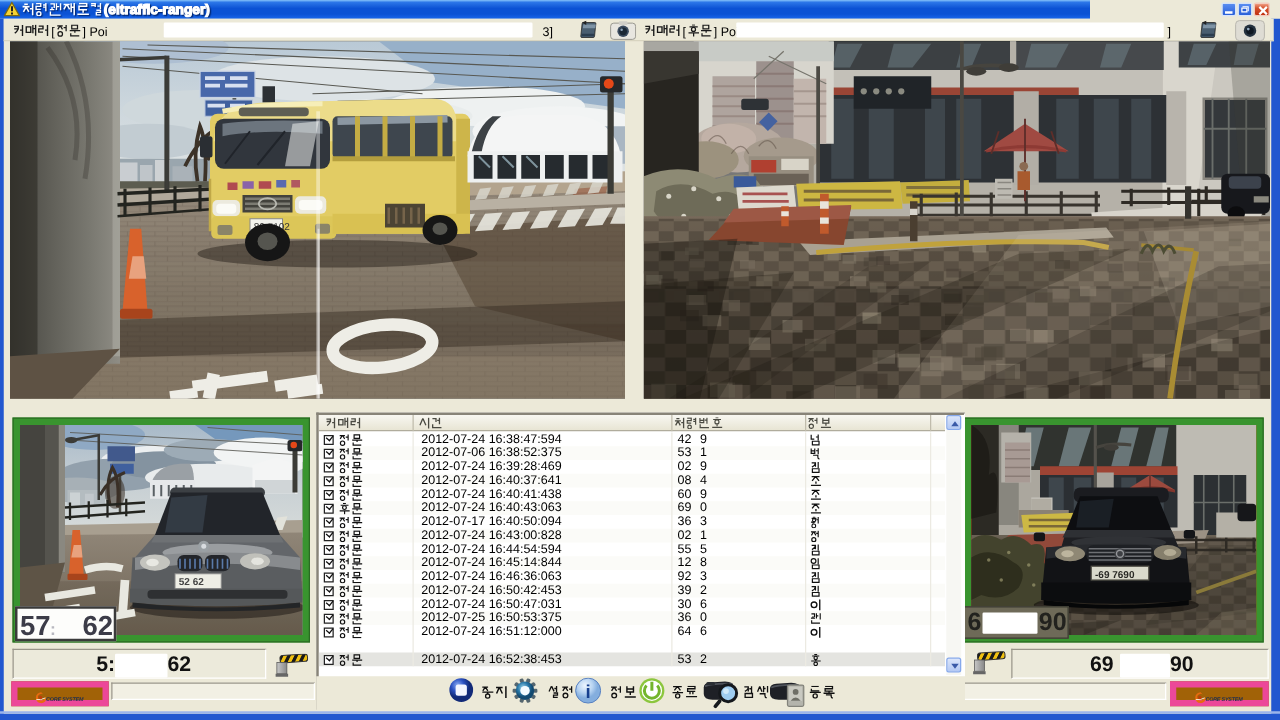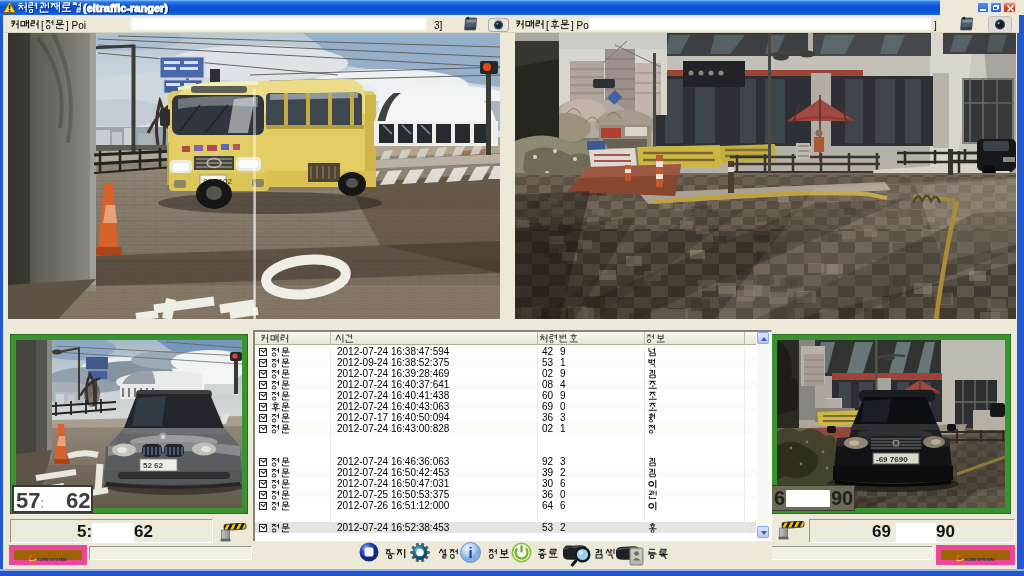--- a/index.html
+++ b/index.html
@@ -1,18 +1,18 @@
 <!DOCTYPE html>
 <html><head><meta charset="utf-8">
 <style>
 *{margin:0;padding:0;box-sizing:border-box}
 html,body{width:1024px;height:576px;overflow:hidden;background:#ece9d8;font-family:"Liberation Sans",sans-serif}
 #win{position:absolute;left:0;top:0;width:1024px;height:576px;background:#ece9d8}
 .abs{position:absolute}
-#tbar{left:0;top:0;width:940px;height:15px;background:linear-gradient(#86c4fa 0%,#2c77e8 12%,#0b52d4 45%,#0b52d4 75%,#1a66ea 100%)}
+#tbar{left:0;top:0;width:872px;height:15px;background:linear-gradient(#86c4fa 0%,#2c77e8 12%,#0b52d4 45%,#0b52d4 75%,#1a66ea 100%)}
 #brd-l{left:0;top:15px;width:3px;height:557px;background:#2257cf}
 #brd-r{left:1017px;top:15px;width:7px;height:557px;background:#2257cf}
 #brd-b{left:0;top:571px;width:1024px;height:5px;background:#2257cf}
 #brd-b2{left:0;top:569px;width:1024px;height:2px;background:#9ab4ea}
 #toolbar{left:3px;top:15px;width:1016px;height:18px;background:#ece9d8;border-bottom:1px solid #d8d4c0}
 .censor{background:#fff;border-radius:1px}
 .sunk{border-top:1px solid #9a968a;border-left:1px solid #9a968a;border-bottom:1px solid #fff;border-right:1px solid #fff}
 #photoL{left:8px;top:33px;width:492px;height:286px;background:#777}
 #photoR{left:515px;top:33px;width:501px;height:286px;background:#777}
 .gframe{background:#39942f;border:1px solid #2a6b22}
@@ -1097,21 +1097,21 @@
         <svg class="abs" style="left:393px;top:1px" width="12" height="10" viewBox="0 0 12 10" stroke="#111">
           <use href="#h_nam" width="9.5" height="9.5" x="0" y="0.3"></use>
         </svg>
       </div>
       <div class="trow" style="top:25.0px;background:#fbfbf8;">
         <span class="cb"></span>
         <svg class="abs" style="left:16px;top:1px" width="21" height="10" viewBox="0 0 21 10" stroke="#111">
           <use href="#h_jeong" width="9.5" height="9.5" x="0" y="0.3"></use>
           <use href="#h_mun" width="9.5" height="9.5" x="10" y="0.3"></use>
         </svg>
-        <span class="t" style="left:82px">2012-09-24 16:38:52:375</span>
+        <span class="t" style="left:82px">2012-07-06 16:38:52:375</span>
         <span class="t" style="left:287px">53</span>
         <span class="t" style="left:305px">1</span>
         <svg class="abs" style="left:393px;top:1px" width="12" height="10" viewBox="0 0 12 10" stroke="#111">
           <use href="#h_bak" width="9.5" height="9.5" x="0" y="0.3"></use>
         </svg>
       </div>
       <div class="trow" style="top:36.0px;">
         <span class="cb"></span>
         <svg class="abs" style="left:16px;top:1px" width="21" height="10" viewBox="0 0 21 10" stroke="#111">
           <use href="#h_jeong" width="9.5" height="9.5" x="0" y="0.3"></use>
@@ -1182,20 +1182,46 @@
           <use href="#h_jeong" width="9.5" height="9.5" x="0" y="0.3"></use>
           <use href="#h_mun" width="9.5" height="9.5" x="10" y="0.3"></use>
         </svg>
         <span class="t" style="left:82px">2012-07-24 16:43:00:828</span>
         <span class="t" style="left:287px">02</span>
         <span class="t" style="left:305px">1</span>
         <svg class="abs" style="left:393px;top:1px" width="12" height="10" viewBox="0 0 12 10" stroke="#111">
           <use href="#h_jang" width="9.5" height="9.5" x="0" y="0.3"></use>
         </svg>
       </div>
+      <div class="trow" style="top:102.0px;">
+        <span class="cb"></span>
+        <svg class="abs" style="left:16px;top:1px" width="21" height="10" viewBox="0 0 21 10" stroke="#111">
+          <use href="#h_jeong" width="9.5" height="9.5" x="0" y="0.3"></use>
+          <use href="#h_mun" width="9.5" height="9.5" x="10" y="0.3"></use>
+        </svg>
+        <span class="t" style="left:82px">2012-07-24 16:44:54:594</span>
+        <span class="t" style="left:287px">55</span>
+        <span class="t" style="left:305px">5</span>
+        <svg class="abs" style="left:393px;top:1px" width="12" height="10" viewBox="0 0 12 10" stroke="#111">
+          <use href="#h_kim" width="9.5" height="9.5" x="0" y="0.3"></use>
+        </svg>
+      </div>
+      <div class="trow" style="top:113.0px;background:#fbfbf8;">
+        <span class="cb"></span>
+        <svg class="abs" style="left:16px;top:1px" width="21" height="10" viewBox="0 0 21 10" stroke="#111">
+          <use href="#h_jeong" width="9.5" height="9.5" x="0" y="0.3"></use>
+          <use href="#h_mun" width="9.5" height="9.5" x="10" y="0.3"></use>
+        </svg>
+        <span class="t" style="left:82px">2012-07-24 16:45:14:844</span>
+        <span class="t" style="left:287px">12</span>
+        <span class="t" style="left:305px">8</span>
+        <svg class="abs" style="left:393px;top:1px" width="12" height="10" viewBox="0 0 12 10" stroke="#111">
+          <use href="#h_im" width="9.5" height="9.5" x="0" y="0.3"></use>
+        </svg>
+      </div>
       <div class="trow" style="top:124.0px;">
         <span class="cb"></span>
         <svg class="abs" style="left:16px;top:1px" width="21" height="10" viewBox="0 0 21 10" stroke="#111">
           <use href="#h_jeong" width="9.5" height="9.5" x="0" y="0.3"></use>
           <use href="#h_mun" width="9.5" height="9.5" x="10" y="0.3"></use>
         </svg>
         <span class="t" style="left:82px">2012-07-24 16:46:36:063</span>
         <span class="t" style="left:287px">92</span>
         <span class="t" style="left:305px">3</span>
         <svg class="abs" style="left:393px;top:1px" width="12" height="10" viewBox="0 0 12 10" stroke="#111">
@@ -1240,21 +1266,21 @@
         <svg class="abs" style="left:393px;top:1px" width="12" height="10" viewBox="0 0 12 10" stroke="#111">
           <use href="#h_kwon" width="9.5" height="9.5" x="0" y="0.3"></use>
         </svg>
       </div>
       <div class="trow" style="top:168.0px;">
         <span class="cb"></span>
         <svg class="abs" style="left:16px;top:1px" width="21" height="10" viewBox="0 0 21 10" stroke="#111">
           <use href="#h_jeong" width="9.5" height="9.5" x="0" y="0.3"></use>
           <use href="#h_mun" width="9.5" height="9.5" x="10" y="0.3"></use>
         </svg>
-        <span class="t" style="left:82px">2012-07-26 16:51:12:000</span>
+        <span class="t" style="left:82px">2012-07-24 16:51:12:000</span>
         <span class="t" style="left:287px">64</span>
         <span class="t" style="left:305px">6</span>
         <svg class="abs" style="left:393px;top:1px" width="12" height="10" viewBox="0 0 12 10" stroke="#111">
           <use href="#h_i" width="9.5" height="9.5" x="0" y="0.3"></use>
         </svg>
       </div>
       <div class="trow" style="top:190.0px;background:#e4e4e0;">
         <span class="cb"></span>
         <svg class="abs" style="left:16px;top:1px" width="21" height="10" viewBox="0 0 21 10" stroke="#111">
           <use href="#h_jeong" width="9.5" height="9.5" x="0" y="0.3"></use>

